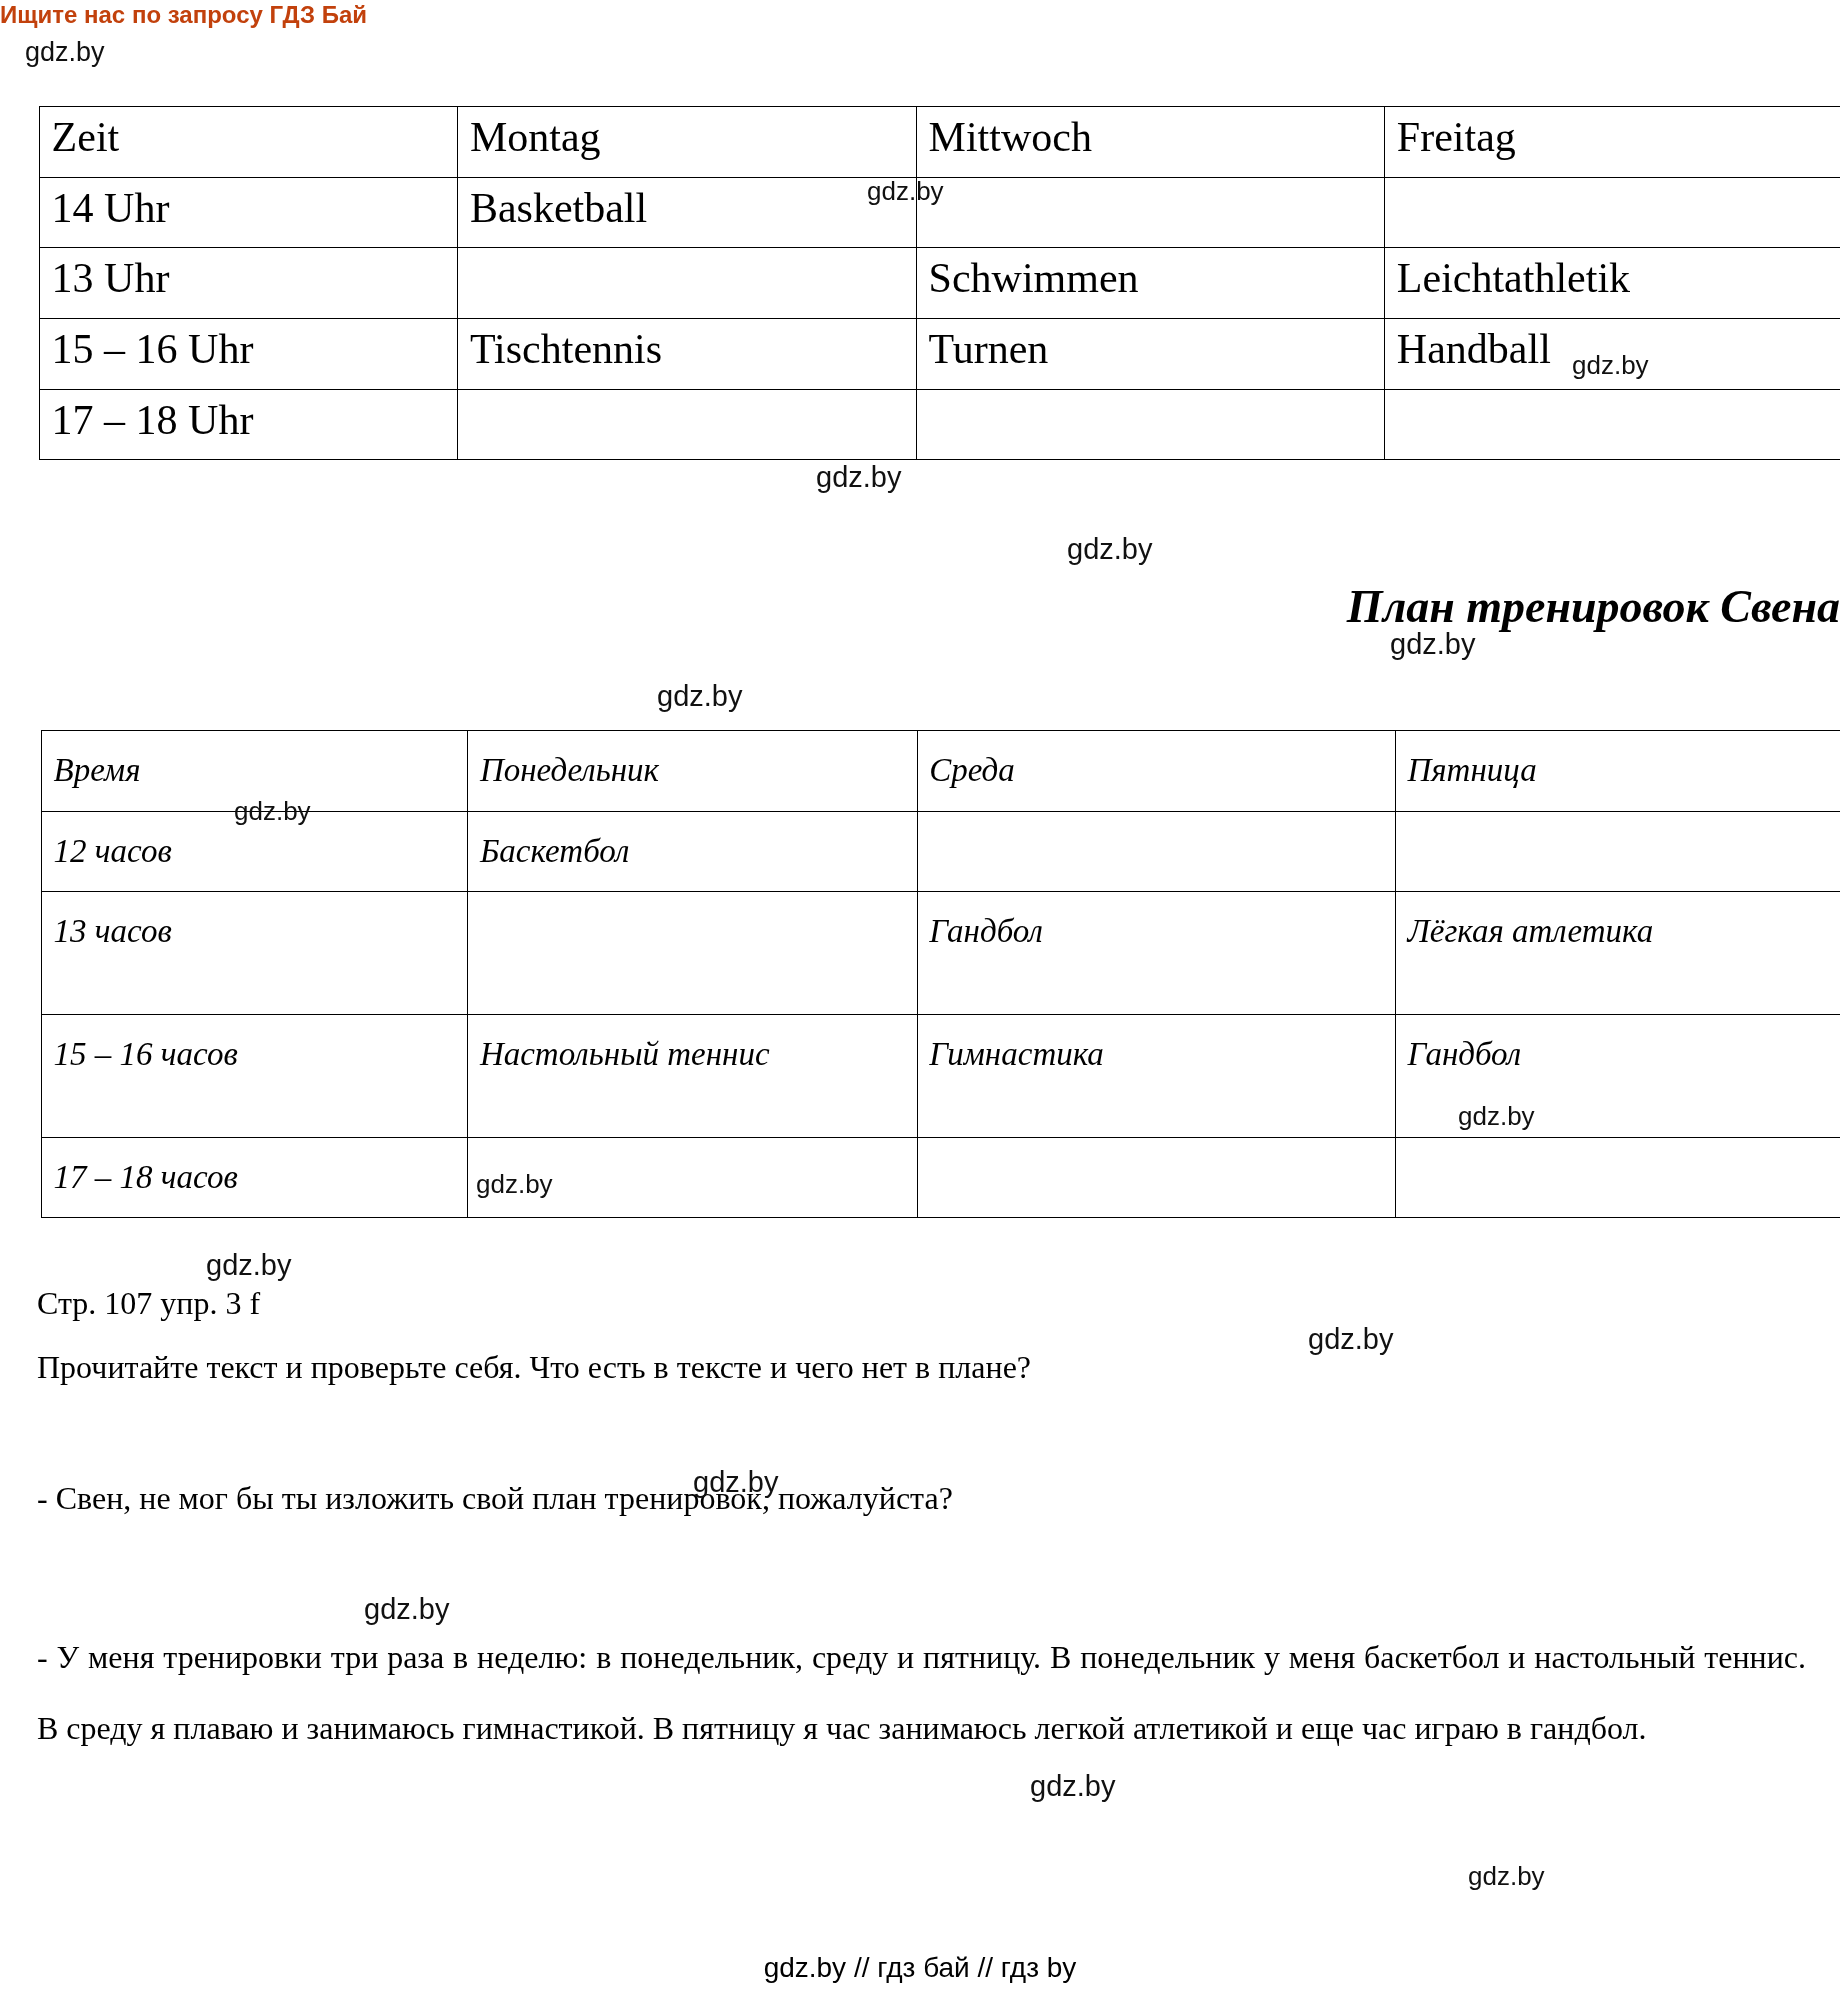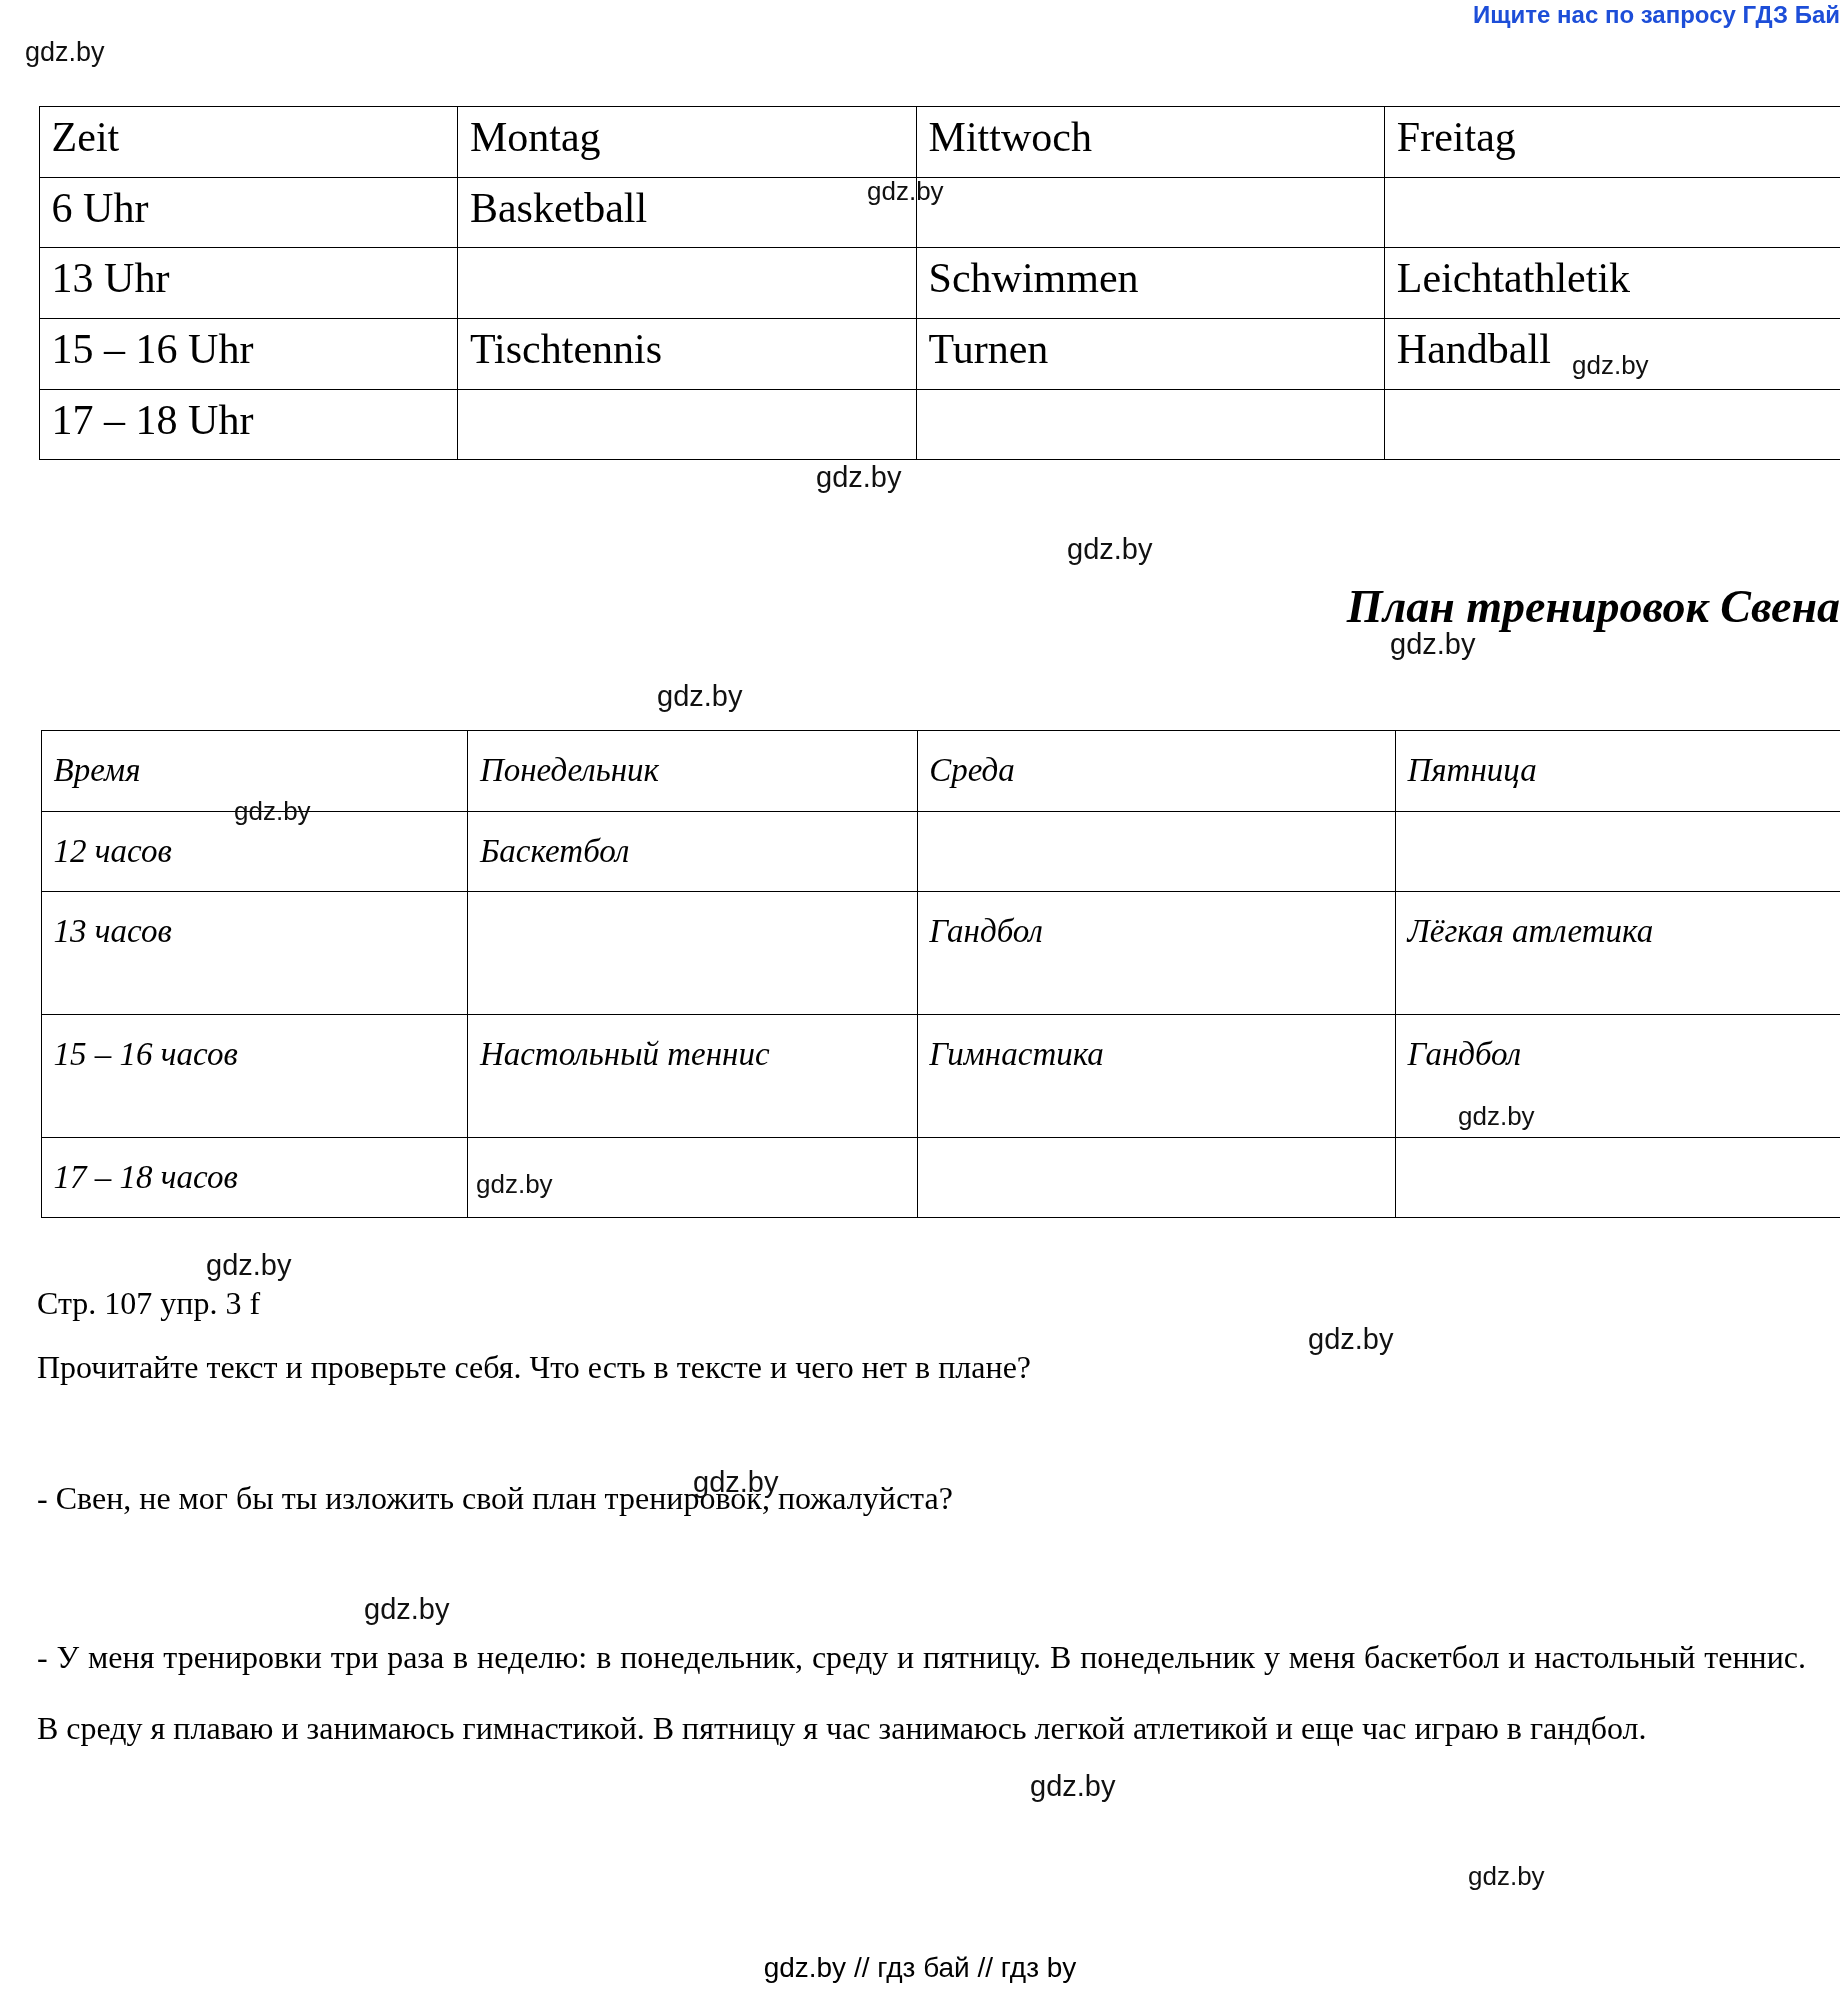--- a/index.html
+++ b/index.html
@@ -15,26 +15,26 @@
   .page{
     position:relative;
     width:1840px;
     height:1999px;
   }
 
   
   .banner{
     position:absolute;
     top:0px; left:0; width:100%;
-    text-align:right;
+    text-align:left;
     font-family:"Liberation Sans", sans-serif;
     font-weight:bold;
     font-size:24px;
     line-height:29px;
-    color:#1d4ed8;
+    color:#c2410c;
     white-space:nowrap;
   }
 
   
   .wm{
     position:absolute;
     font-family:"Liberation Sans", sans-serif;
     color:#111111;
     white-space:nowrap;
     z-index:5;
@@ -132,21 +132,21 @@
 
   <table class="sched" id="table-de">
     <tbody>
       <tr>
         <td class="c0">Zeit</td>
         <td class="c1">Montag</td>
         <td class="c2">Mittwoch</td>
         <td class="c3">Freitag</td>
       </tr>
       <tr>
-        <td class="c0">6 Uhr</td>
+        <td class="c0">14 Uhr</td>
         <td class="c1">Basketball</td>
         <td class="c2"></td>
         <td class="c3"></td>
       </tr>
       <tr>
         <td class="c0">13 Uhr</td>
         <td class="c1"></td>
         <td class="c2">Schwimmen</td>
         <td class="c3">Leichtathletik</td>
       </tr>

